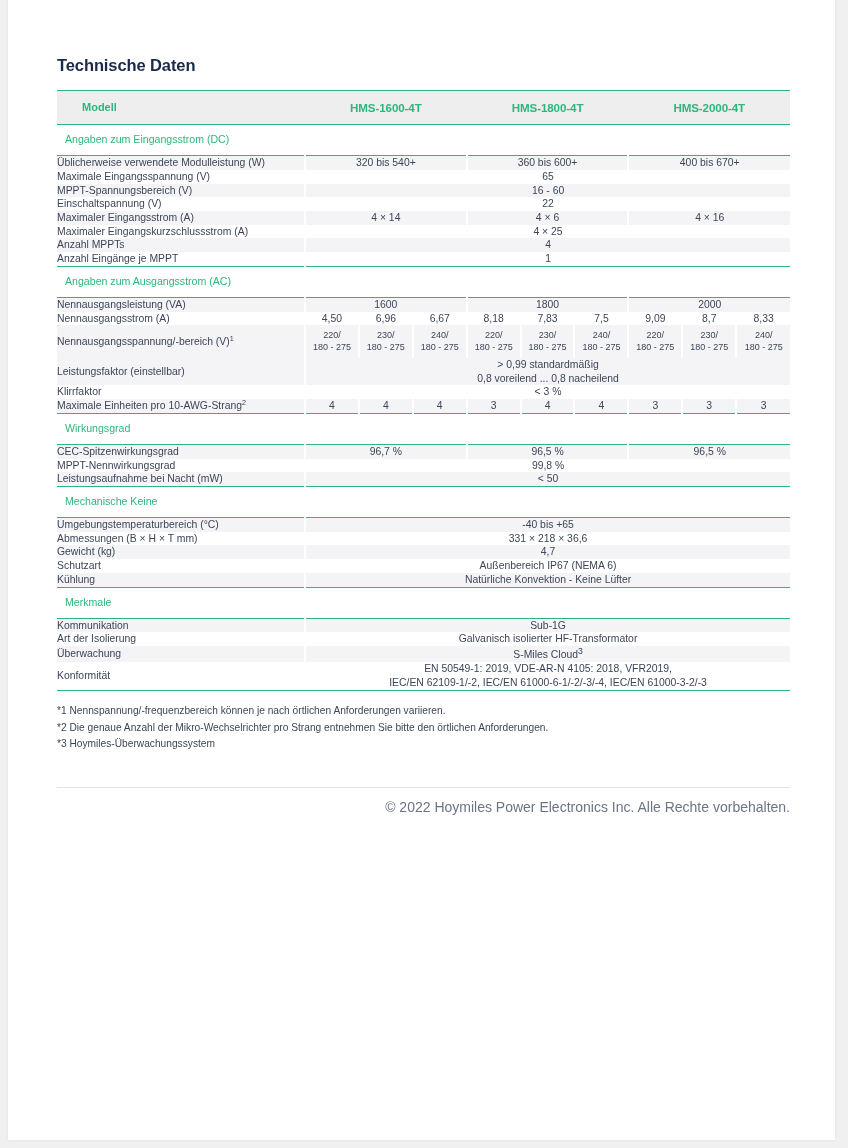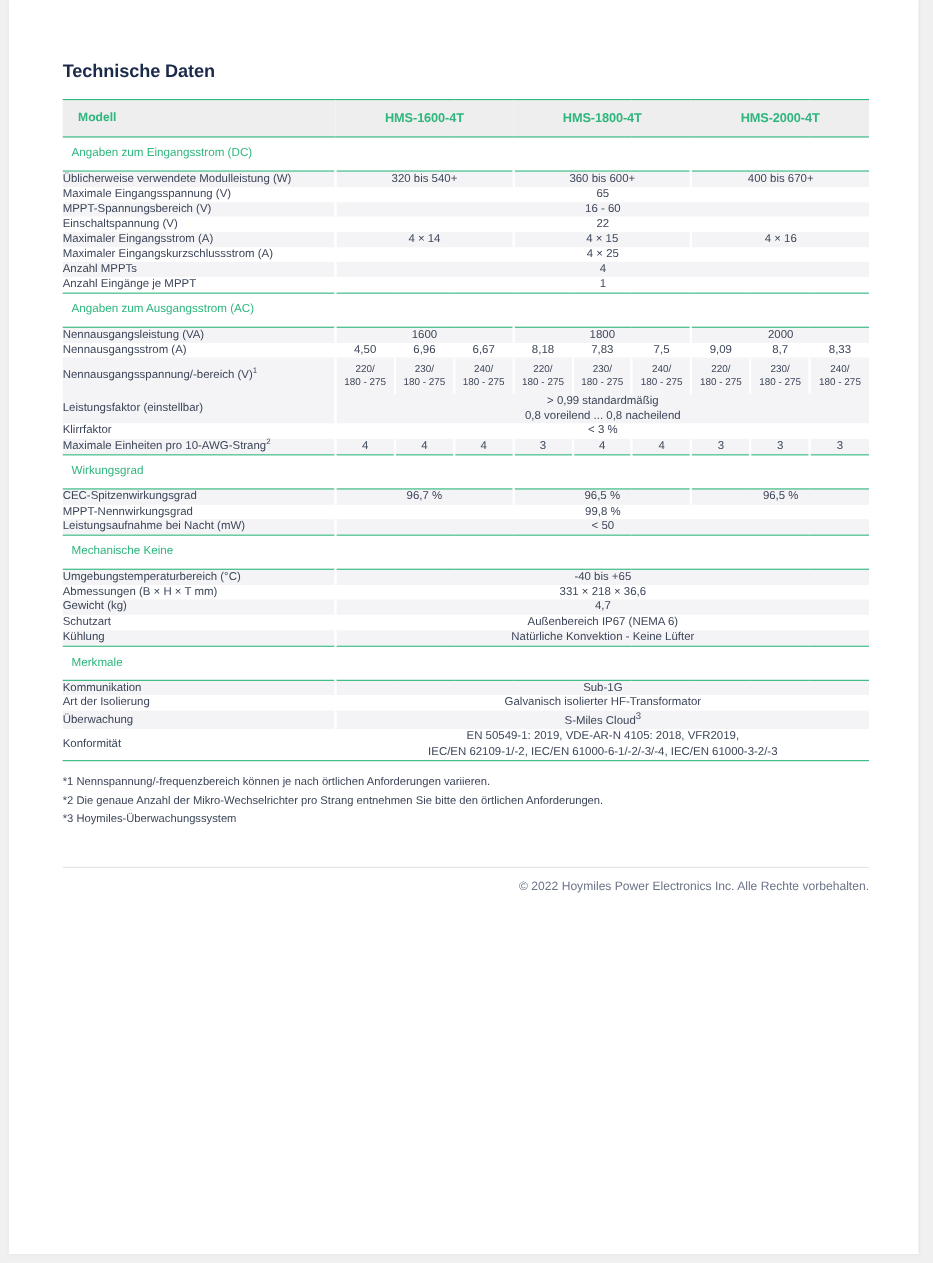--- a/index.html
+++ b/index.html
@@ -85,21 +85,21 @@
   tr.shade > td.val { border-left: 2px solid #ffffff; }
   tr.shade > td.lbl { border-right: 2px solid #ffffff; }
   tr.plain > td.val { border-left: 2px solid transparent; }
 
   
   tr.hdr > td {
     background: #eeeeee;
     color: #2eb67d;
     font-weight: bold;
     font-size: 11px;
-    padding: 9px 14px;
+    padding: 9px 25px;
   }
   tr.hdr > td.model-name {
     text-align: center;
     font-size: 11.6px;
     letter-spacing: -0.1px;
   }
   tr.hdr > td.lbl { border-right: 0; }
   tr.hdr > td.val { border-left: 0; }
   .hdr-top-border > td { border-top: 1.6px solid #2eb67d !important; }
   .hdr-bot-border > td { border-bottom: 1.6px solid #2eb67d !important; }
@@ -131,21 +131,21 @@
   }
   .notes div { white-space: nowrap; }
 
   .foot-sep {
     margin-top: 34px;
     border-top: 1px solid #e3e3e6;
     width: 733px;
   }
   .copyright {
     margin-top: 11px;
-    font-size: 11px;
+    font-size: 14px;
     color: #6b7488;
     text-align: right;
   }
 </style>
 </head>
 <body>
 
 <div class="viewport">
   <div class="page">
     <div class="content">
@@ -196,21 +196,21 @@
         </tr>
 
         <tr class="plain">
           <td class="lbl">Einschaltspannung (V)</td>
           <td class="val" colspan="9">22</td>
         </tr>
 
         <tr class="shade">
           <td class="lbl">Maximaler Eingangsstrom (A)</td>
           <td class="val" colspan="3">4 × 14</td>
-          <td class="val" colspan="3">4 × 15</td>
+          <td class="val" colspan="3">4 × 6</td>
           <td class="val" colspan="3">4 × 16</td>
         </tr>
 
         <tr class="plain">
           <td class="lbl">Maximaler Eingangskurzschlussstrom (A)</td>
           <td class="val" colspan="9">4 × 25</td>
         </tr>
 
         <tr class="shade">
           <td class="lbl">Anzahl MPPTs</td>

